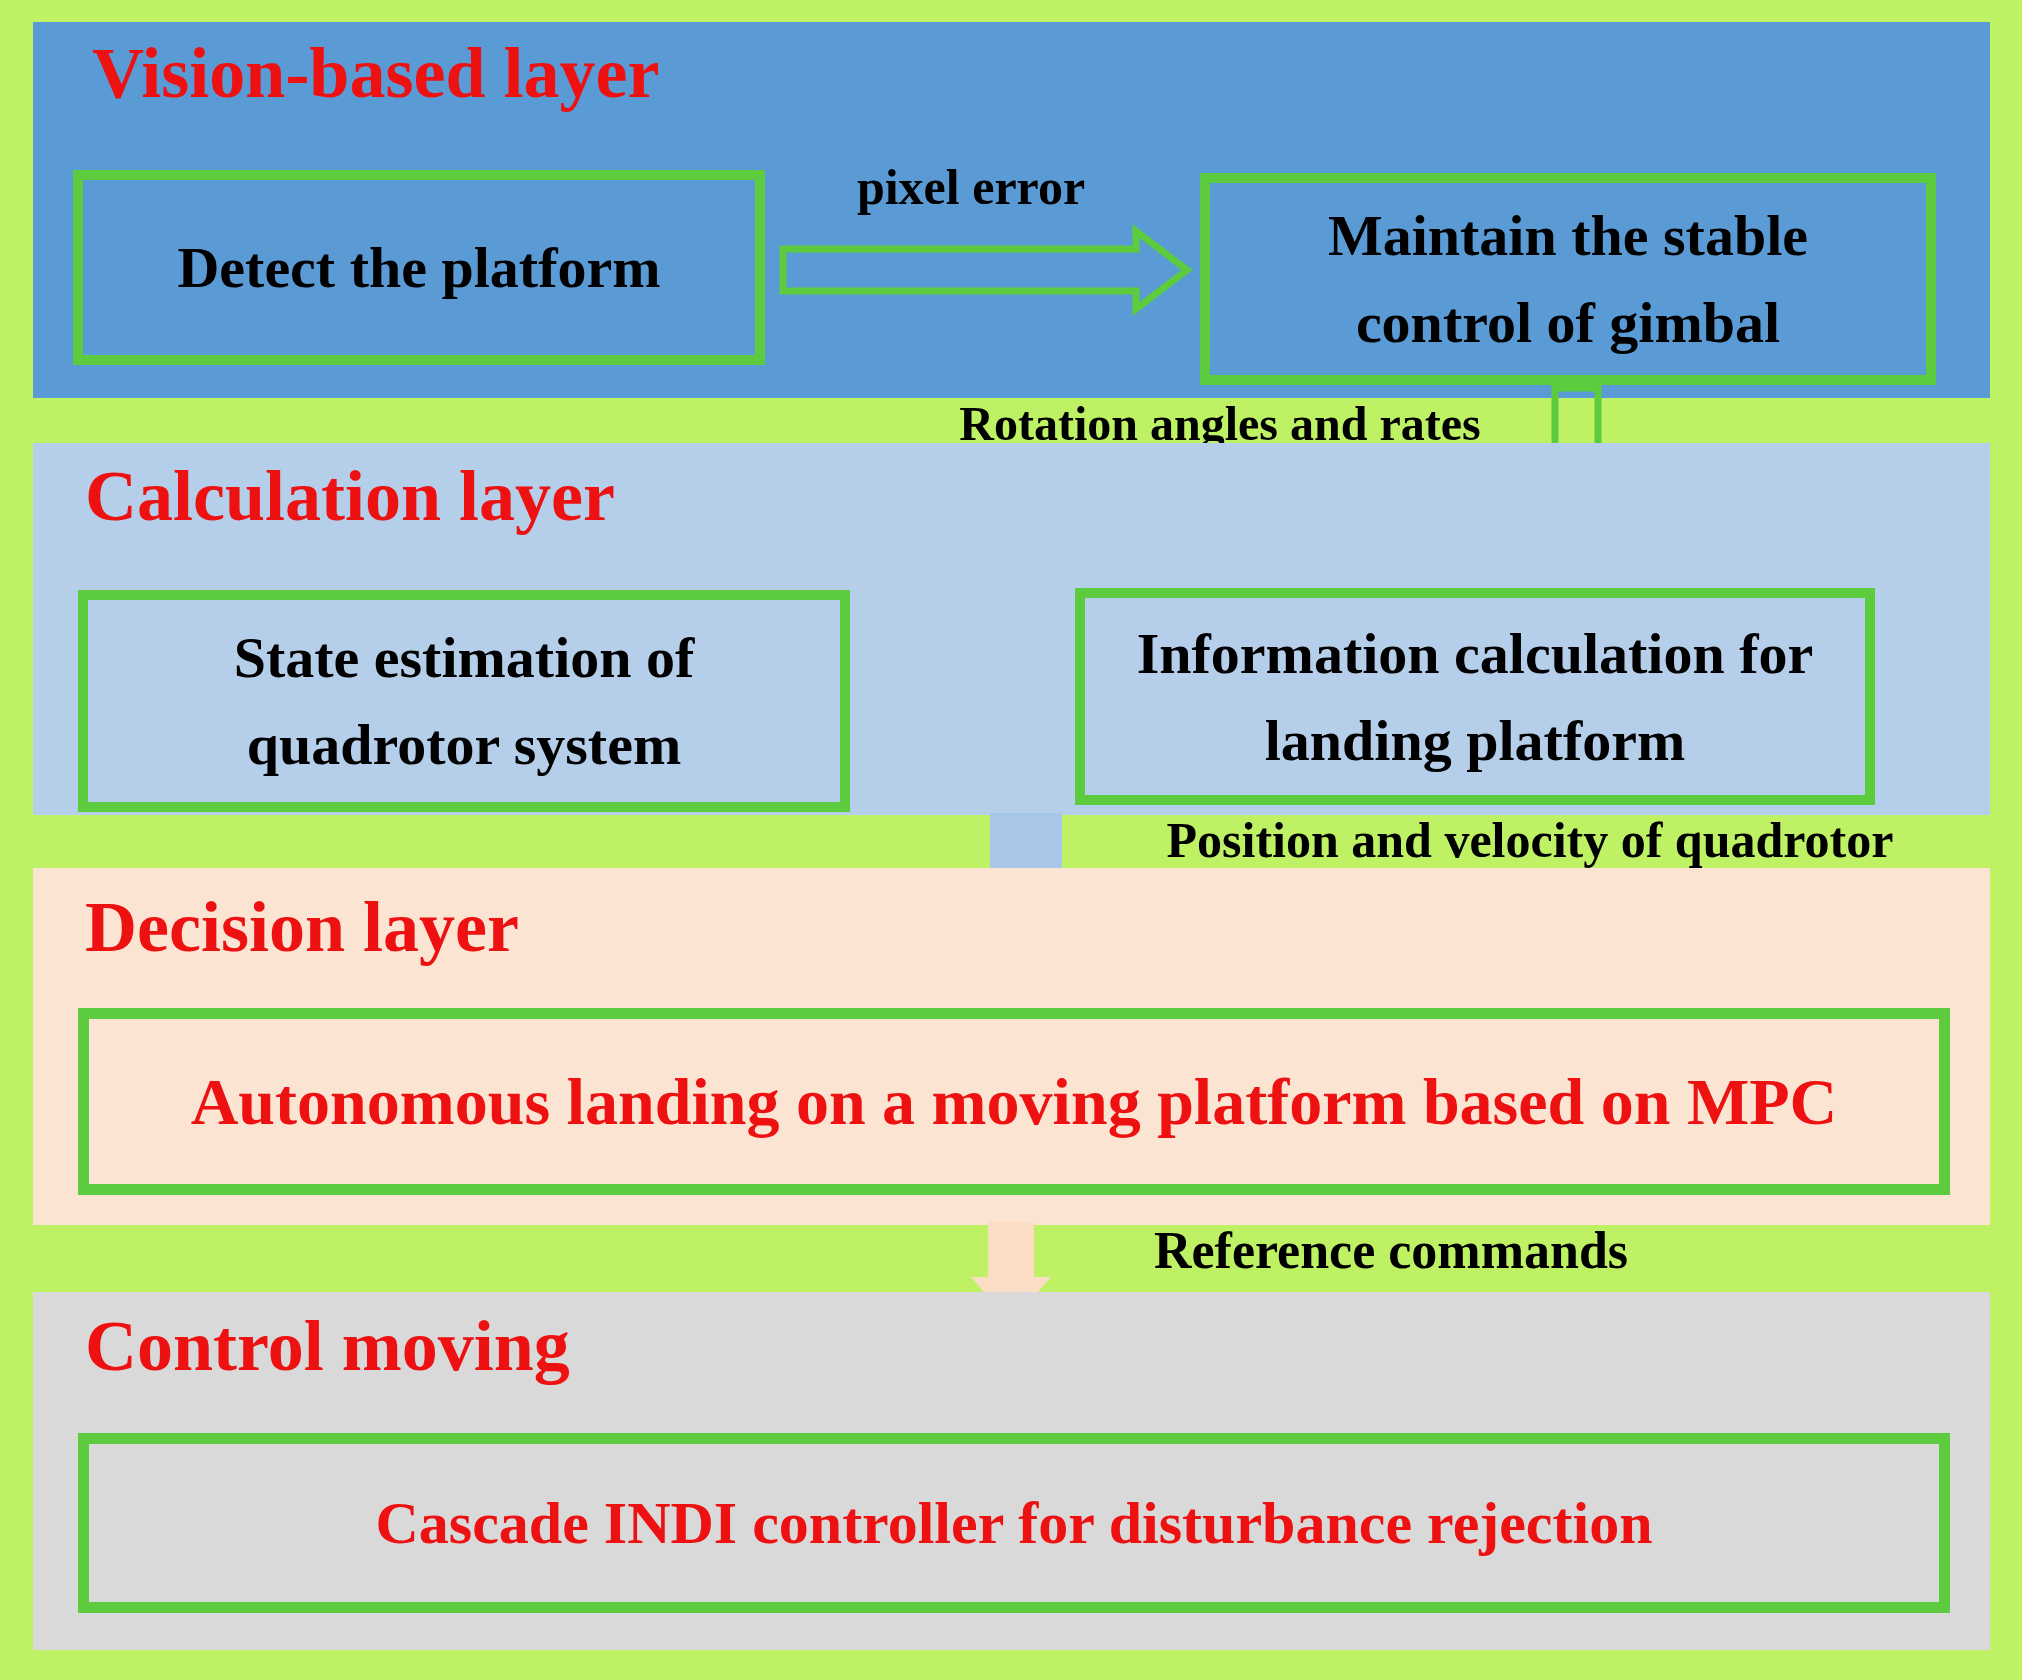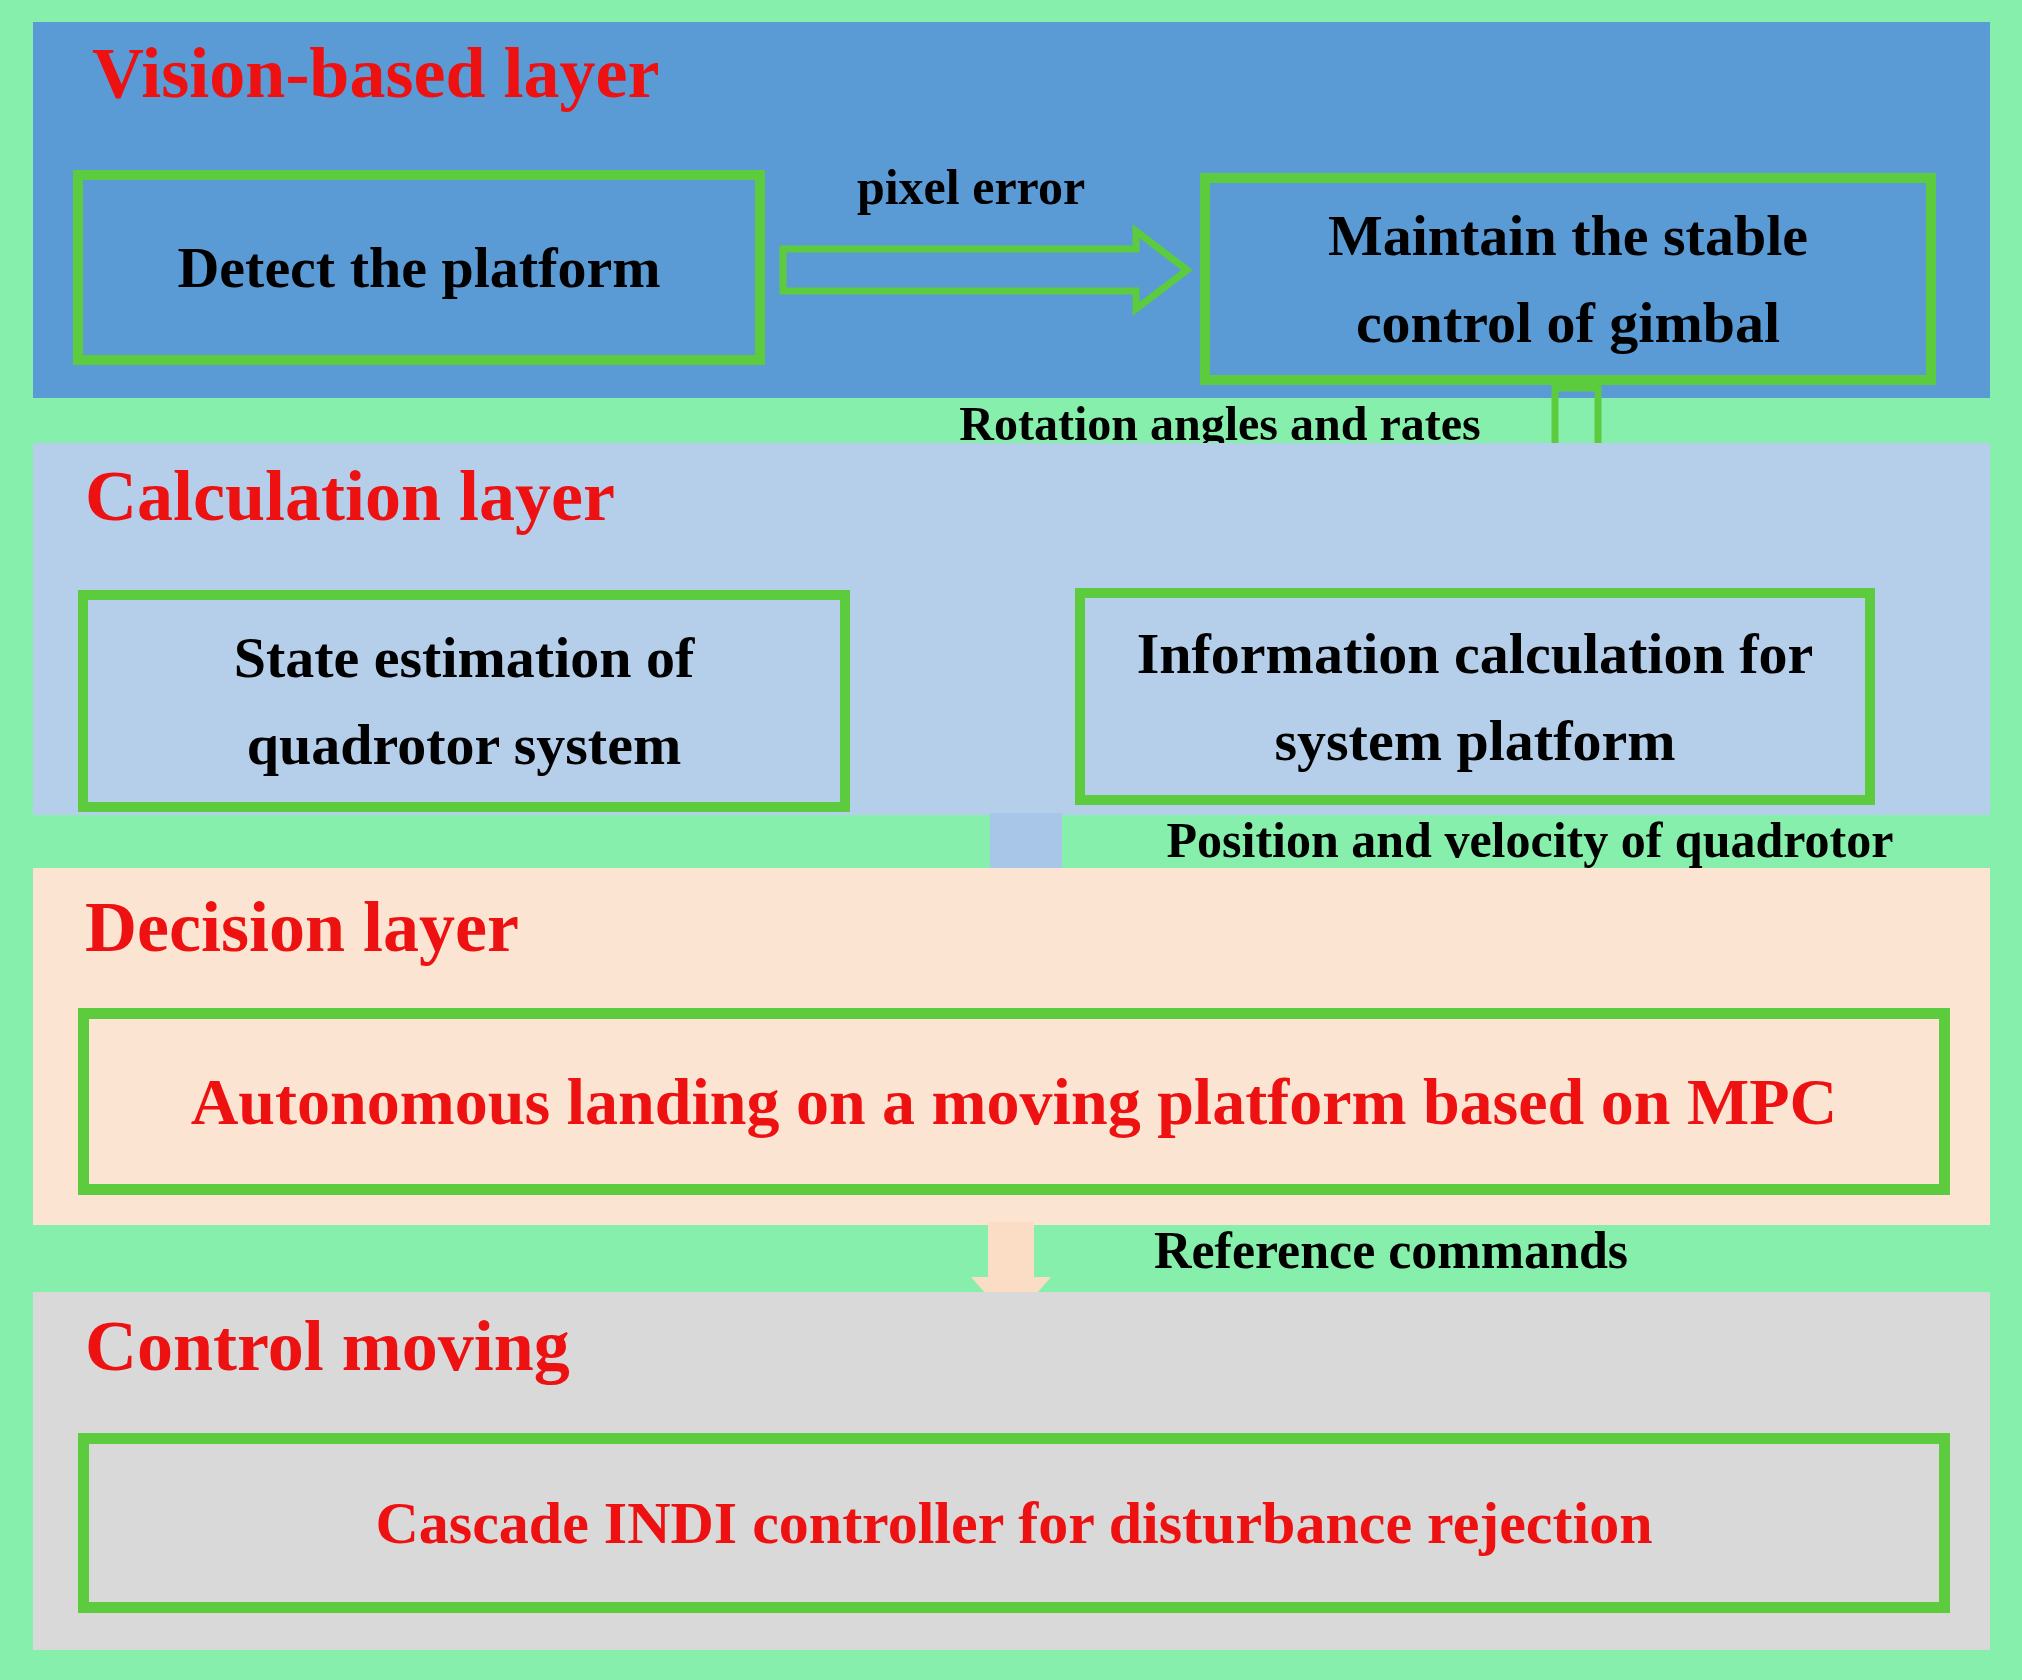--- a/index.html
+++ b/index.html
@@ -1,19 +1,19 @@
 <!DOCTYPE html>
 <html style="--vision-bg: #5B9BD5; --calculation-bg: #B5CEEA; --decision-bg: #FBE4D2; --control-bg: #D9D9D9; --box-border: #5CCB3E; --title-red: #ED1111; --text-black: #000000; --arrow-blue: #A8C6E7; --arrow-peach: #FBDCC5;"><head>
 <meta charset="utf-8">
 <style>
   html,body{margin:0;padding:0;background:#ffffff;}
   .canvas{
     position:relative;
     width:2022px;height:1680px;
-    background:#86efac;
+    background:#bef264;
     font-family:"Liberation Serif","DejaVu Serif",serif;
     font-weight:bold;
     overflow:hidden;
   }
   .band{position:absolute;left:33px;width:1957px;}
   .band.vision{top:22px;height:376px;background:var(--vision-bg);}
   .band.calculation{top:443px;height:372px;background:var(--calculation-bg);}
   .band.decision{top:868px;height:357px;background:var(--decision-bg);}
   .band.control{top:1292px;height:358px;background:var(--control-bg);}
 
@@ -100,21 +100,21 @@
   <section class="band calculation"></section>
   <h2 class="layer-title t-calculation">Calculation layer</h2>
 
   <div class="gbox box-state">
     <div class="bl">State estimation of</div>
     <div class="bl">quadrotor system</div>
   </div>
 
   <div class="gbox box-info">
     <div class="bl">Information calculation for</div>
-    <div class="bl">system platform</div>
+    <div class="bl">landing platform</div>
   </div>
 
   <svg class="arrow" style="left:972px;top:813px;" width="108" height="120">
     <polygon class="fill-arrow-blue" points="18,0 90,0 90,72 108,72 54,120 0,72 18,72"></polygon>
   </svg>
 
   <div class="flow-label lbl-position">
     <div>Position and velocity of quadrotor</div>
     <div>and platform</div>
   </div>

